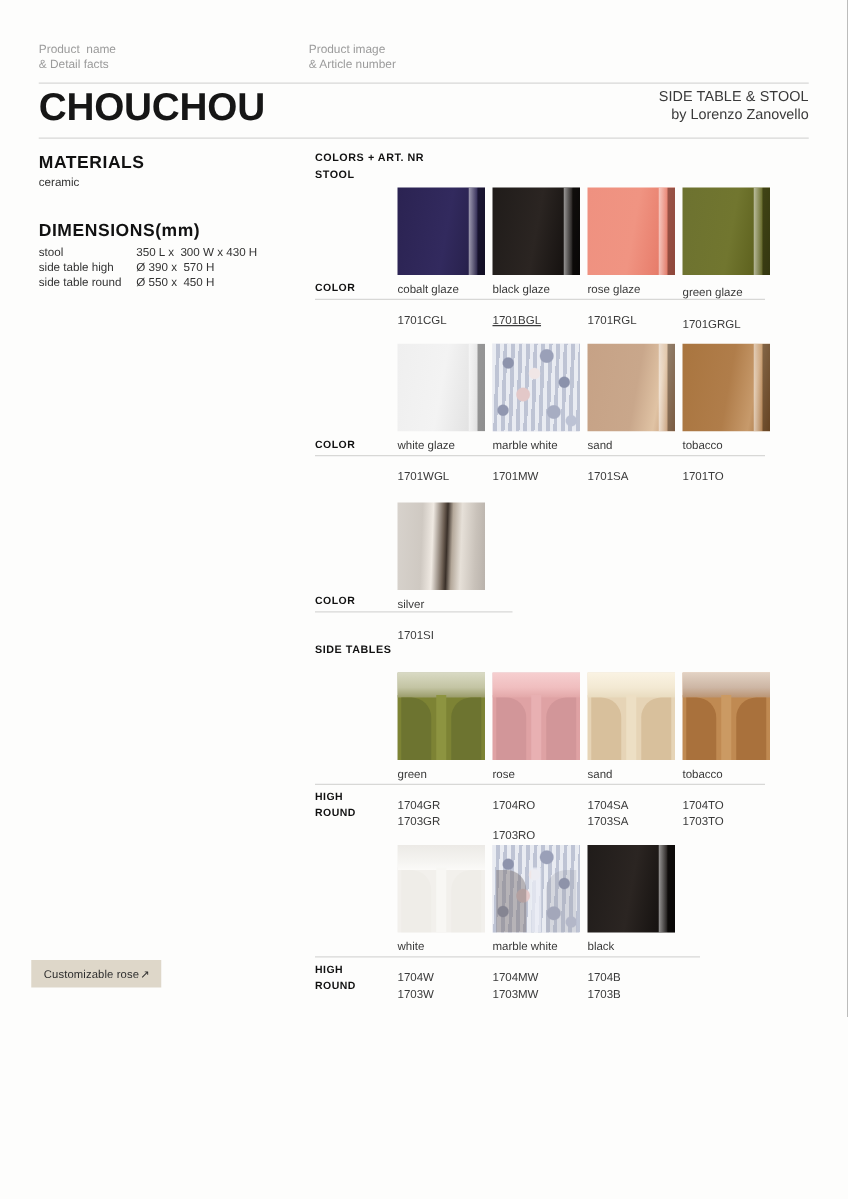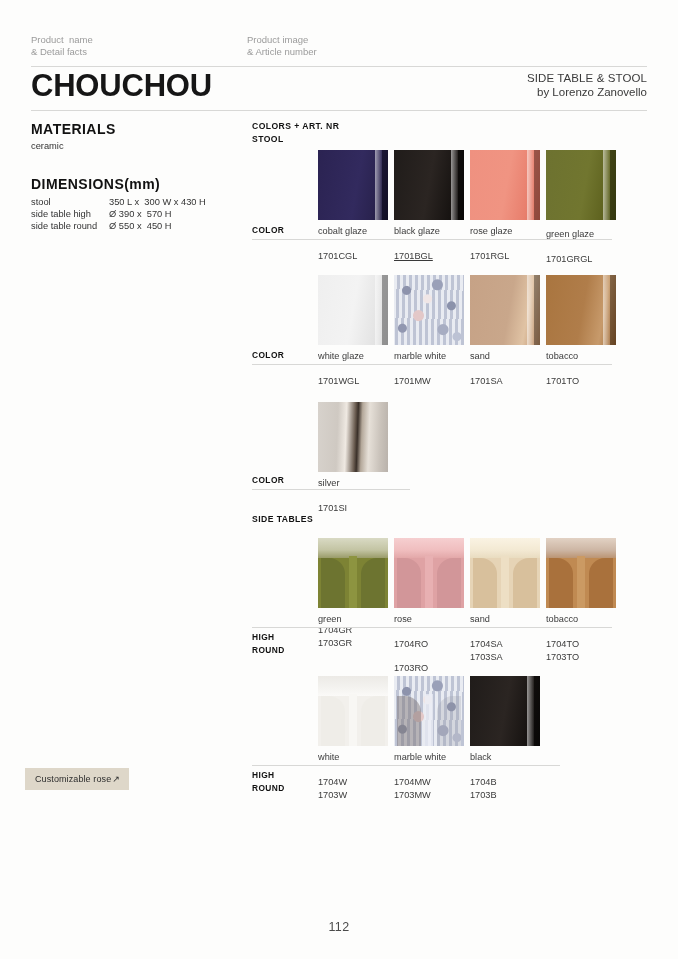--- a/index.html
+++ b/index.html
@@ -218,21 +218,21 @@
   <div class="grid" style="top:538px;">
     <div class="cell" style="left:66px;">
       <span class="sw st" style="background:#aeb08a;">
         <span class="body" style="background:#7d8334"></span>
         <span class="top" style="background:linear-gradient(#d9dac4,#c3c4a3 60%,#9a9c6a)"></span>
         <span class="legL" style="background:#6d7430"></span>
         <span class="legR" style="background:#6d7430"></span>
         <span class="mid" style="background:#8d9440"></span>
       </span>
       <div class="name" style="margin-top:6px;">green</div>
-      <div class="art" style="margin-top:1px;">1704GR</div>
+      <div class="art" style="margin-top:15px;">1704GR</div>
       <div class="art" style="margin-top:3px;">1703GR</div>
     </div>
     <div class="cell" style="left:142px;">
       <span class="sw st" style="background:#e8b9bb;">
         <span class="body" style="background:#dfa2a4"></span>
         <span class="top" style="background:linear-gradient(#f6cfd0,#f0bebf 60%,#e3a8a9)"></span>
         <span class="legL" style="background:#d29699"></span>
         <span class="legR" style="background:#d29699"></span>
         <span class="mid" style="background:#e8b0b2"></span>
       </span>
@@ -300,14 +300,13 @@
     </div>
   </div>
   <div class="rule" style="left:252px;top:765px;width:308px;"></div>
   <div class="rowlbl" style="top:770px;">HIGH</div>
   <div class="rowlbl" style="top:783px;">ROUND</div>
 
   <div class="tag">
     <span>Customizable rose</span><span class="arr">↗</span>
   </div>
 
-  <div class="pageno">112</div>
 </div>
 
 </body></html>

